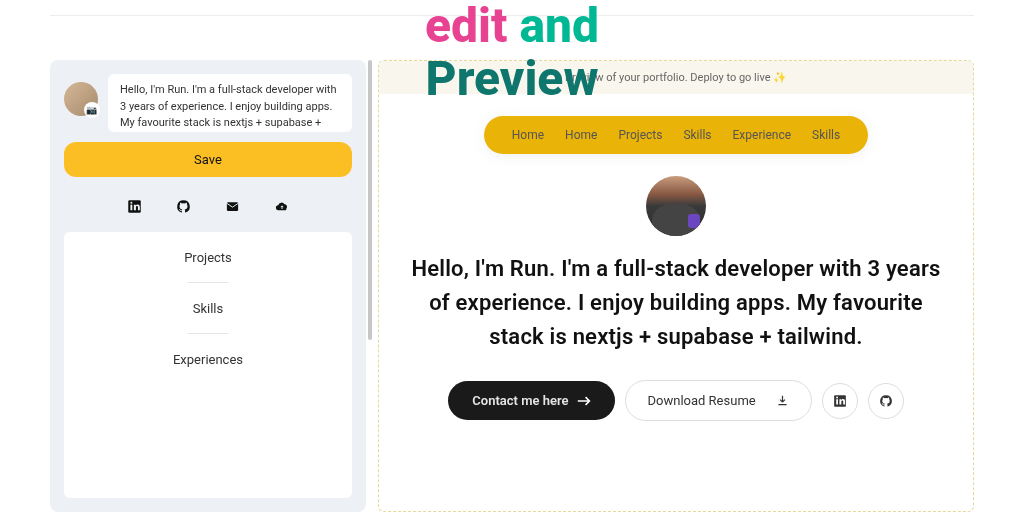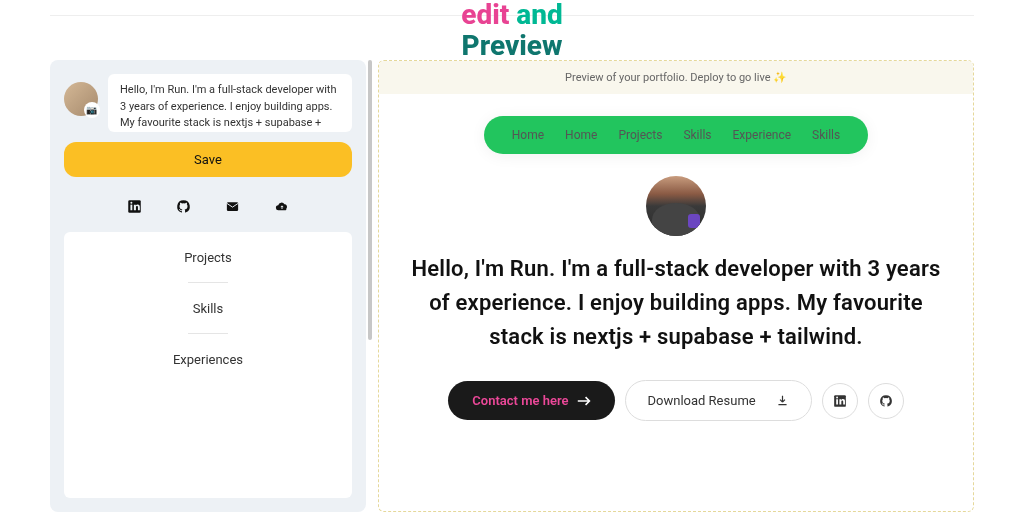--- a/index.html
+++ b/index.html
@@ -1,44 +1,44 @@
 <!DOCTYPE html>
 <html><head>
 <meta charset="utf-8">
 <style>
 *{margin:0;padding:0;box-sizing:border-box;font-family:-apple-system,BlinkMacSystemFont,'Segoe UI',Roboto,sans-serif}
 body{background:#fff;width:1024px;height:512px;overflow:hidden;position:relative}
 .topbar{height:16px;border-bottom:1px solid #eee;margin:0 50px}
-.hero-title{position:absolute;top:0;left:50%;transform:translateX(-50%);z-index:10;text-align:center;font-weight:800;font-size:28px;line-height:1.1;font-family:'Comic Sans MS',cursive}
+.hero-title{position:absolute;top:0;left:50%;transform:translateX(-50%);z-index:10;text-align:center;font-weight:800;font-size:48px;line-height:1.1;font-family:'Comic Sans MS',cursive}
 .hero-w1{color:#E84393}
 .hero-w2{color:#00B894}
 .hero-w3{color:#0f766e}
 .container{display:flex;padding:44px 50px 0;height:calc(100% - 16px);gap:12px}
 .editor{width:316px;background:#EDF1F5;border-radius:8px;padding:14px;display:flex;flex-direction:column;position:relative}
 .scroll-ind{position:absolute;right:-6px;top:0;width:4px;height:280px;background:#C7C7C7;border-radius:2px}
 .editor-top{display:flex;gap:10px;align-items:flex-start}
 .avatar-sm{width:34px;height:34px;border-radius:50%;background:linear-gradient(135deg,#d4b896,#a68a6d);display:flex;align-items:center;justify-content:center;flex-shrink:0;margin-top:8px;position:relative}
 .cam-badge{position:absolute;bottom:-2px;right:-2px;width:16px;height:16px;background:#fff;border-radius:50%;display:flex;align-items:center;justify-content:center;font-size:9px}
 .intro-input{flex:1;background:#fff;border-radius:6px;padding:8px 12px;font-size:11px;line-height:1.5;color:#333;border:none;resize:none;height:58px}
 .save-btn{width:100%;background:#FBBF24;border:none;border-radius:12px;padding:10px;font-size:13px;color:#111;cursor:pointer;margin-top:10px}
 .social-row{display:flex;justify-content:center;gap:34px;margin:22px 0 18px}
 .social-row span{cursor:pointer;display:flex;align-items:center;justify-content:center}
 .section-list{background:#fff;border-radius:6px;display:flex;flex-direction:column;flex:1;overflow:hidden}
 .section-item{padding:18px 0;text-align:center;font-size:13px;color:#333;position:relative;cursor:pointer}
 .section-item:not(:last-child)::after{content:"";position:absolute;bottom:0;left:50%;transform:translateX(-50%);width:40px;height:1px;background:#e5e5e5}
 .preview{flex:1;border:1px dashed #e5d89a;border-radius:6px;display:flex;flex-direction:column;overflow:hidden}
 .preview-banner{background:#F9F7ED;padding:10px;text-align:center;font-size:11px;color:#666}
-.nav-pill{background:#22c55e;border-radius:999px;box-shadow:0 2px 16px rgba(0,0,0,0.06);padding:12px 28px;display:flex;gap:21px;margin:22px auto 16px;width:fit-content}
+.nav-pill{background:#eab308;border-radius:999px;box-shadow:0 2px 16px rgba(0,0,0,0.06);padding:12px 28px;display:flex;gap:21px;margin:22px auto 16px;width:fit-content}
 .nav-link{font-size:12px;color:#555;cursor:pointer}
 .avatar-lg{width:60px;height:60px;border-radius:50%;background:linear-gradient(180deg,#c89c7e 0%,#8a5a44 30%,#3a3a3a 50%,#2a2a2a 100%);margin:6px auto 16px;position:relative;overflow:hidden}
 .avatar-lg::before{content:"";position:absolute;bottom:0;left:10%;width:80%;height:55%;background:#444;border-radius:50% 50% 0 0}
 .avatar-lg::after{content:"";position:absolute;bottom:8px;right:6px;width:12px;height:14px;background:#6b46c1;border-radius:3px}
 .intro-text{font-size:22px;font-weight:600;text-align:center;line-height:1.55;color:#111;padding:0 30px;letter-spacing:0.2px}
 .cta-row{display:flex;justify-content:center;gap:10px;margin-top:26px;align-items:center}
-.btn-dark{background:#1a1a1a;color:#ec4899;border:none;border-radius:999px;padding:12px 24px;font-size:13px;font-weight:600;cursor:pointer;display:flex;align-items:center;gap:8px}
+.btn-dark{background:#1a1a1a;color:#e5e5e5;border:none;border-radius:999px;padding:12px 24px;font-size:13px;font-weight:600;cursor:pointer;display:flex;align-items:center;gap:8px}
 .btn-light{background:#fff;color:#333;border:1px solid #ddd;border-radius:999px;padding:12px 22px;font-size:13px;cursor:pointer;display:flex;align-items:center;gap:20px}
 .icon-btn{width:36px;height:36px;border:1px solid #ddd;border-radius:50%;background:#fff;display:flex;align-items:center;justify-content:center;cursor:pointer}
 svg{display:block}
 </style>
 </head>
 <body>
 
 <div class="topbar"></div>
 
 <div class="hero-title">

